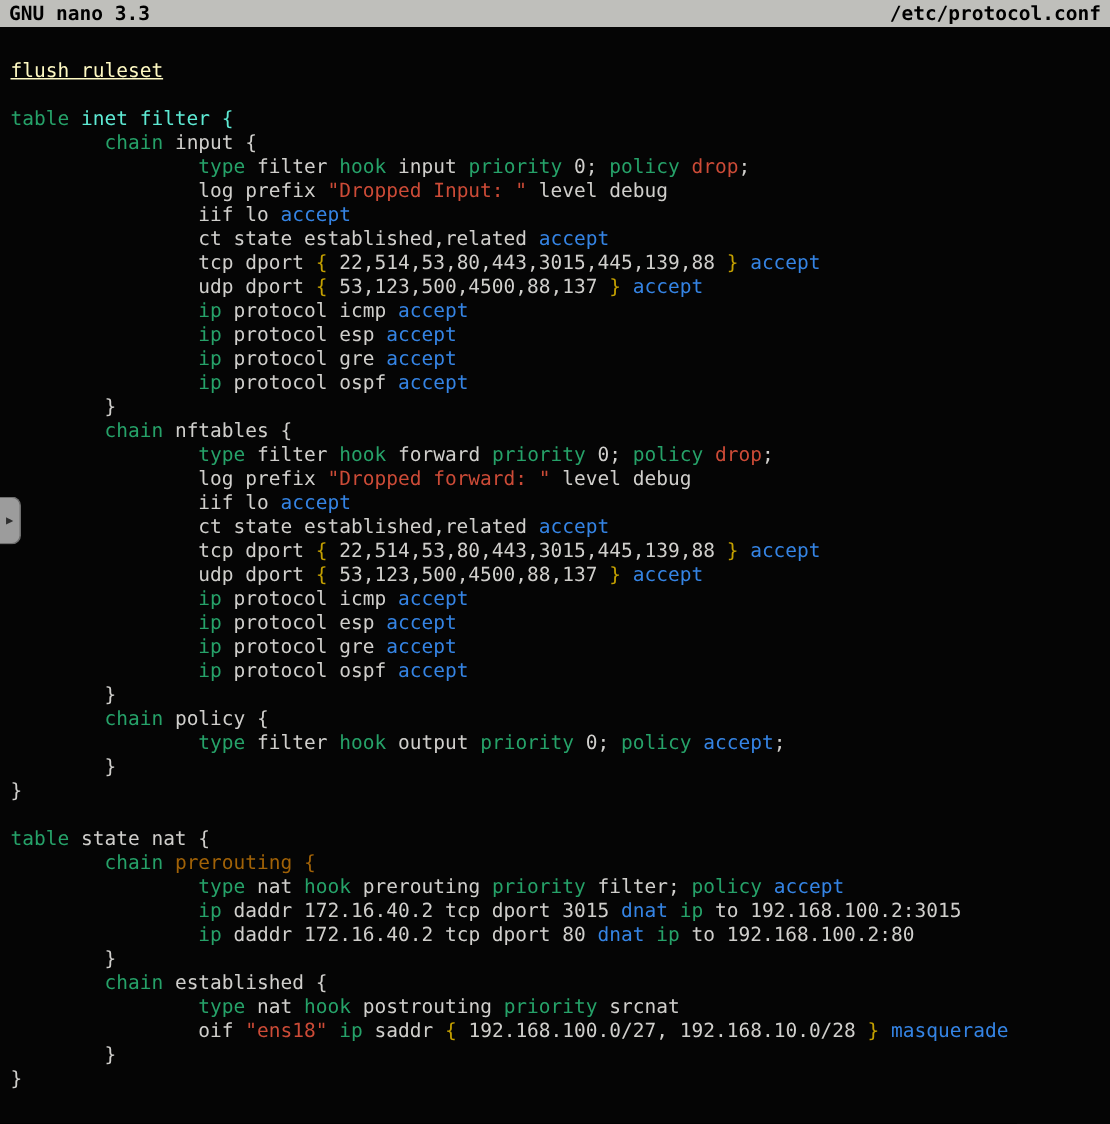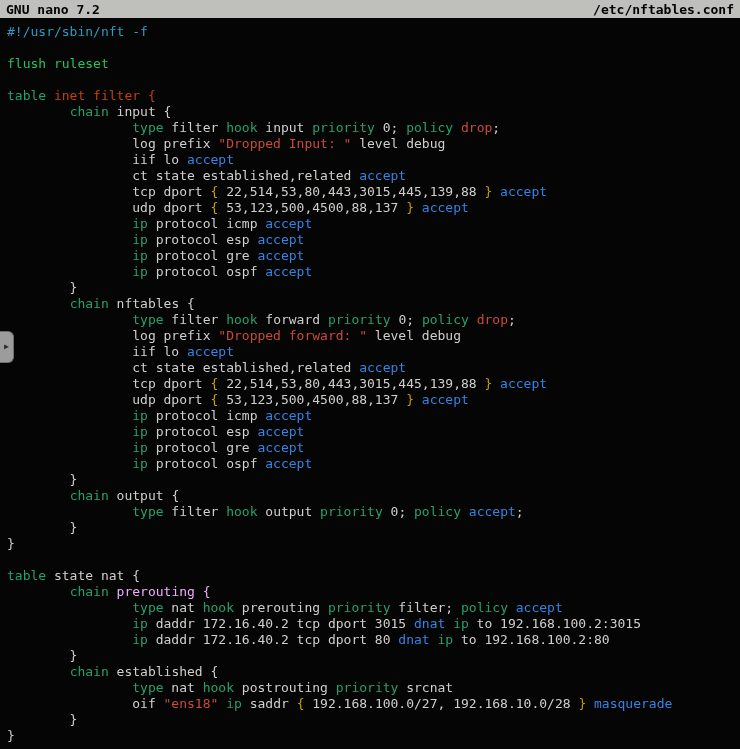--- a/index.html
+++ b/index.html
@@ -32,30 +32,29 @@
   .side-handle .glyph{
     color:#2e2e2e;font-size:8px;line-height:8px;
   }
 </style>
 </head>
 <body>
 
 <div class="terminal">
 
   <div class="titlebar">
-    <span>GNU nano 7.2</span>
-    <span>/etc/nftables.conf</span>
+    <span>GNU nano 3.3</span>
+    <span>/etc/protocol.conf</span>
   </div>
 
   <div class="editor">
-      <div class="line"><span style="color: rgb(45, 154, 192);">#!/usr/sbin/nft -f</span></div>
       <div class="line"></div>
-      <div class="line"><span style="color: #22c55e;">flush ruleset</span></div>
+      <div class="line"><span style="color: #fef9c3; text-decoration: underline;">flush ruleset</span></div>
       <div class="line"></div>
-      <div class="line"><span style="color: rgb(38, 162, 105);">table</span><span style="color: #c2410c;"> inet filter {</span></div>
+      <div class="line"><span style="color: rgb(38, 162, 105);">table</span><span style="color: #5eead4;"> inet filter {</span></div>
       <div class="line"><span style="color: rgb(208, 207, 204);">        </span><span style="color: rgb(38, 162, 105);">chain</span><span style="color: rgb(208, 207, 204);"> input {</span></div>
       <div class="line"><span style="color: rgb(208, 207, 204);">                </span><span style="color: rgb(38, 162, 105);">type</span><span style="color: rgb(208, 207, 204);"> filter </span><span style="color: rgb(38, 162, 105);">hook</span><span style="color: rgb(208, 207, 204);"> input </span><span style="color: rgb(38, 162, 105);">priority</span><span style="color: rgb(208, 207, 204);"> 0; </span><span style="color: rgb(38, 162, 105);">policy</span><span style="color: rgb(208, 207, 204);"> </span><span style="color: rgb(204, 75, 55);">drop</span><span style="color: rgb(208, 207, 204);">;</span></div>
       <div class="line"><span style="color: rgb(208, 207, 204);">                log prefix </span><span style="color: rgb(204, 75, 55);">"Dropped Input: "</span><span style="color: rgb(208, 207, 204);"> level debug</span></div>
       <div class="line"><span style="color: rgb(208, 207, 204);">                iif lo </span><span style="color: rgb(53, 132, 228);">accept</span></div>
       <div class="line"><span style="color: rgb(208, 207, 204);">                ct state established,related </span><span style="color: rgb(53, 132, 228);">accept</span></div>
       <div class="line"><span style="color: rgb(208, 207, 204);">                tcp dport </span><span style="color: rgb(196, 160, 0);">{</span><span style="color: rgb(208, 207, 204);"> 22,514,53,80,443,3015,445,139,88 </span><span style="color: rgb(196, 160, 0);">}</span><span style="color: rgb(208, 207, 204);"> </span><span style="color: rgb(53, 132, 228);">accept</span></div>
       <div class="line"><span style="color: rgb(208, 207, 204);">                udp dport </span><span style="color: rgb(196, 160, 0);">{</span><span style="color: rgb(208, 207, 204);"> 53,123,500,4500,88,137 </span><span style="color: rgb(196, 160, 0);">}</span><span style="color: rgb(208, 207, 204);"> </span><span style="color: rgb(53, 132, 228);">accept</span></div>
       <div class="line"><span style="color: rgb(208, 207, 204);">                </span><span style="color: rgb(38, 162, 105);">ip</span><span style="color: rgb(208, 207, 204);"> protocol icmp </span><span style="color: rgb(53, 132, 228);">accept</span></div>
       <div class="line"><span style="color: rgb(208, 207, 204);">                </span><span style="color: rgb(38, 162, 105);">ip</span><span style="color: rgb(208, 207, 204);"> protocol esp </span><span style="color: rgb(53, 132, 228);">accept</span></div>
       <div class="line"><span style="color: rgb(208, 207, 204);">                </span><span style="color: rgb(38, 162, 105);">ip</span><span style="color: rgb(208, 207, 204);"> protocol gre </span><span style="color: rgb(53, 132, 228);">accept</span></div>
@@ -66,27 +65,27 @@
       <div class="line"><span style="color: rgb(208, 207, 204);">                log prefix </span><span style="color: rgb(204, 75, 55);">"Dropped forward: "</span><span style="color: rgb(208, 207, 204);"> level debug</span></div>
       <div class="line"><span style="color: rgb(208, 207, 204);">                iif lo </span><span style="color: rgb(53, 132, 228);">accept</span></div>
       <div class="line"><span style="color: rgb(208, 207, 204);">                ct state established,related </span><span style="color: rgb(53, 132, 228);">accept</span></div>
       <div class="line"><span style="color: rgb(208, 207, 204);">                tcp dport </span><span style="color: rgb(196, 160, 0);">{</span><span style="color: rgb(208, 207, 204);"> 22,514,53,80,443,3015,445,139,88 </span><span style="color: rgb(196, 160, 0);">}</span><span style="color: rgb(208, 207, 204);"> </span><span style="color: rgb(53, 132, 228);">accept</span></div>
       <div class="line"><span style="color: rgb(208, 207, 204);">                udp dport </span><span style="color: rgb(196, 160, 0);">{</span><span style="color: rgb(208, 207, 204);"> 53,123,500,4500,88,137 </span><span style="color: rgb(196, 160, 0);">}</span><span style="color: rgb(208, 207, 204);"> </span><span style="color: rgb(53, 132, 228);">accept</span></div>
       <div class="line"><span style="color: rgb(208, 207, 204);">                </span><span style="color: rgb(38, 162, 105);">ip</span><span style="color: rgb(208, 207, 204);"> protocol icmp </span><span style="color: rgb(53, 132, 228);">accept</span></div>
       <div class="line"><span style="color: rgb(208, 207, 204);">                </span><span style="color: rgb(38, 162, 105);">ip</span><span style="color: rgb(208, 207, 204);"> protocol esp </span><span style="color: rgb(53, 132, 228);">accept</span></div>
       <div class="line"><span style="color: rgb(208, 207, 204);">                </span><span style="color: rgb(38, 162, 105);">ip</span><span style="color: rgb(208, 207, 204);"> protocol gre </span><span style="color: rgb(53, 132, 228);">accept</span></div>
       <div class="line"><span style="color: rgb(208, 207, 204);">                </span><span style="color: rgb(38, 162, 105);">ip</span><span style="color: rgb(208, 207, 204);"> protocol ospf </span><span style="color: rgb(53, 132, 228);">accept</span></div>
       <div class="line"><span style="color: rgb(208, 207, 204);">        }</span></div>
-      <div class="line"><span style="color: rgb(208, 207, 204);">        </span><span style="color: rgb(38, 162, 105);">chain</span><span style="color: rgb(208, 207, 204);"> output {</span></div>
+      <div class="line"><span style="color: rgb(208, 207, 204);">        </span><span style="color: rgb(38, 162, 105);">chain</span><span style="color: rgb(208, 207, 204);"> policy {</span></div>
       <div class="line"><span style="color: rgb(208, 207, 204);">                </span><span style="color: rgb(38, 162, 105);">type</span><span style="color: rgb(208, 207, 204);"> filter </span><span style="color: rgb(38, 162, 105);">hook</span><span style="color: rgb(208, 207, 204);"> output </span><span style="color: rgb(38, 162, 105);">priority</span><span style="color: rgb(208, 207, 204);"> 0; </span><span style="color: rgb(38, 162, 105);">policy</span><span style="color: rgb(208, 207, 204);"> </span><span style="color: rgb(53, 132, 228);">accept</span><span style="color: rgb(208, 207, 204);">;</span></div>
       <div class="line"><span style="color: rgb(208, 207, 204);">        }</span></div>
       <div class="line"><span style="color: rgb(208, 207, 204);">}</span></div>
       <div class="line"></div>
       <div class="line"><span style="color: rgb(38, 162, 105);">table</span><span style="color: rgb(208, 207, 204);"> state nat {</span></div>
-      <div class="line"><span style="color: rgb(208, 207, 204);">        </span><span style="color: rgb(38, 162, 105);">chain</span><span style="color: #f0abfc;"> prerouting {</span></div>
+      <div class="line"><span style="color: rgb(208, 207, 204);">        </span><span style="color: rgb(38, 162, 105);">chain</span><span style="color: #a16207;"> prerouting {</span></div>
       <div class="line"><span style="color: rgb(208, 207, 204);">                </span><span style="color: rgb(38, 162, 105);">type</span><span style="color: rgb(208, 207, 204);"> nat </span><span style="color: rgb(38, 162, 105);">hook</span><span style="color: rgb(208, 207, 204);"> prerouting </span><span style="color: rgb(38, 162, 105);">priority</span><span style="color: rgb(208, 207, 204);"> filter; </span><span style="color: rgb(38, 162, 105);">policy</span><span style="color: rgb(208, 207, 204);"> </span><span style="color: rgb(53, 132, 228);">accept</span></div>
       <div class="line"><span style="color: rgb(208, 207, 204);">                </span><span style="color: rgb(38, 162, 105);">ip</span><span style="color: rgb(208, 207, 204);"> daddr 172.16.40.2 tcp dport 3015 </span><span style="color: rgb(53, 132, 228);">dnat</span><span style="color: rgb(208, 207, 204);"> </span><span style="color: rgb(38, 162, 105);">ip</span><span style="color: rgb(208, 207, 204);"> to 192.168.100.2:3015</span></div>
       <div class="line"><span style="color: rgb(208, 207, 204);">                </span><span style="color: rgb(38, 162, 105);">ip</span><span style="color: rgb(208, 207, 204);"> daddr 172.16.40.2 tcp dport 80 </span><span style="color: rgb(53, 132, 228);">dnat</span><span style="color: rgb(208, 207, 204);"> </span><span style="color: rgb(38, 162, 105);">ip</span><span style="color: rgb(208, 207, 204);"> to 192.168.100.2:80</span></div>
       <div class="line"><span style="color: rgb(208, 207, 204);">        }</span></div>
       <div class="line"><span style="color: rgb(208, 207, 204);">        </span><span style="color: rgb(38, 162, 105);">chain</span><span style="color: rgb(208, 207, 204);"> established {</span></div>
       <div class="line"><span style="color: rgb(208, 207, 204);">                </span><span style="color: rgb(38, 162, 105);">type</span><span style="color: rgb(208, 207, 204);"> nat </span><span style="color: rgb(38, 162, 105);">hook</span><span style="color: rgb(208, 207, 204);"> postrouting </span><span style="color: rgb(38, 162, 105);">priority</span><span style="color: rgb(208, 207, 204);"> srcnat</span></div>
       <div class="line"><span style="color: rgb(208, 207, 204);">                oif </span><span style="color: rgb(204, 75, 55);">"ens18"</span><span style="color: rgb(208, 207, 204);"> </span><span style="color: rgb(38, 162, 105);">ip</span><span style="color: rgb(208, 207, 204);"> saddr </span><span style="color: rgb(196, 160, 0);">{</span><span style="color: rgb(208, 207, 204);"> 192.168.100.0/27, 192.168.10.0/28 </span><span style="color: rgb(196, 160, 0);">}</span><span style="color: rgb(208, 207, 204);"> </span><span style="color: rgb(53, 132, 228);">masquerade</span></div>
       <div class="line"><span style="color: rgb(208, 207, 204);">        }</span></div>
       <div class="line"><span style="color: rgb(208, 207, 204);">}</span></div>
     </div>

